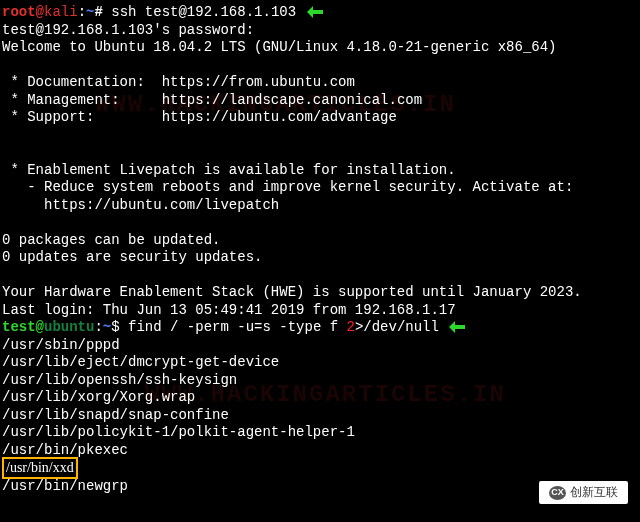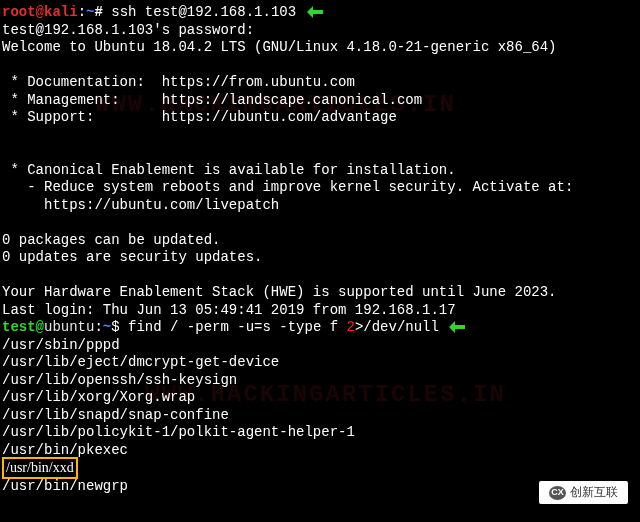--- a/index.html
+++ b/index.html
@@ -11,25 +11,25 @@
       line-height: 1.25;
       width: 640px;
       height: 522px;
       padding: 4px 2px;
       position: relative;
       overflow: hidden;
     }
     .line { white-space: pre; }
     .user-red { color: #e03030; font-weight: bold; text-align: right; }
     .at-red { color: #e03030; font-weight: bold; }
-    .host-red { color: #e03030; font-weight: bold; }
+    .host-red { color: #e03030; font-weight: normal; }
     .tilde { color: #5080ff; font-weight: bold; }
     .hash { color: #fff; font-weight: bold; }
     .user-green { color: #2bd82b; font-weight: bold; }
-    .host-green { color: #e5e5e5; font-weight: normal; }
+    .host-green { color: #15803d; font-weight: bold; }
     .dollar { color: #fff; }
     .cmd-red { color: #ff2020; }
     .highlight {
       border: 2px solid #ffb400;
       display: inline-block;
       padding: 0 2px;
       margin: -2px 0;
       font-family: Liberation Serif, serif;
     }
     .arrow {
@@ -103,28 +103,28 @@
         </svg></span></div>
 
 <div class="line">test@192.168.1.103's password:</div>
 <div class="line">Welcome to Ubuntu 18.04.2 LTS (GNU/Linux 4.18.0-21-generic x86_64)</div>
 <div class="line"> </div>
 <div class="line"><span> * Documentation:  </span><span>https://from.ubuntu.com</span></div>
 <div class="line"><span> * Management:     </span><span>https://landscape.canonical.com</span></div>
 <div class="line"><span> * Support:        </span><span>https://ubuntu.com/advantage</span></div>
 <div class="line"> </div>
 <div class="line"> </div>
-<div class="line"> * Canonical Enablement is available for installation.</div>
+<div class="line"> * Enablement Livepatch is available for installation.</div>
 <div class="line">   - Reduce system reboots and improve kernel security. Activate at:</div>
 <div class="line">     https://ubuntu.com/livepatch</div>
 <div class="line"> </div>
 <div class="line">0 packages can be updated.</div>
 <div class="line">0 updates are security updates.</div>
 <div class="line"> </div>
-<div class="line">Your Hardware Enablement Stack (HWE) is supported until June 2023.</div>
+<div class="line">Your Hardware Enablement Stack (HWE) is supported until January 2023.</div>
 <div class="line">Last login: Thu Jun 13 05:49:41 2019 from 192.168.1.17</div>
 
 <div class="line"><span class="user-green">test</span><span class="user-green">@</span><span class="host-green">ubuntu</span><span>:</span><span class="tilde">~</span><span class="dollar">$</span> <span>find / -perm -u=s -type f </span><span class="cmd-red">2</span><span>&gt;/dev/null</span> <span class="arrow"><svg width="16" height="12" viewBox="0 0 16 12">
           <path d="M16 4 L6 4 L6 0 L0 6 L6 12 L6 8 L16 8 Z" fill="#2bd82b"></path>
         </svg></span></div>
 
 <div class="line">/usr/sbin/pppd</div>
 <div class="line">/usr/lib/eject/dmcrypt-get-device</div>
 <div class="line">/usr/lib/openssh/ssh-keysign</div>
 <div class="line">/usr/lib/xorg/Xorg.wrap</div>

